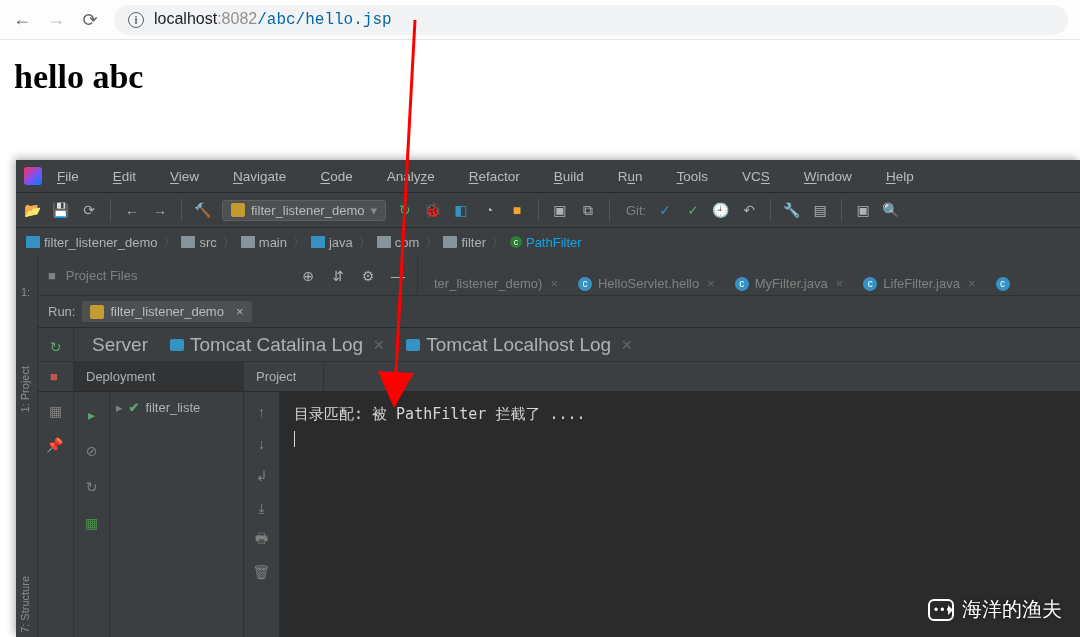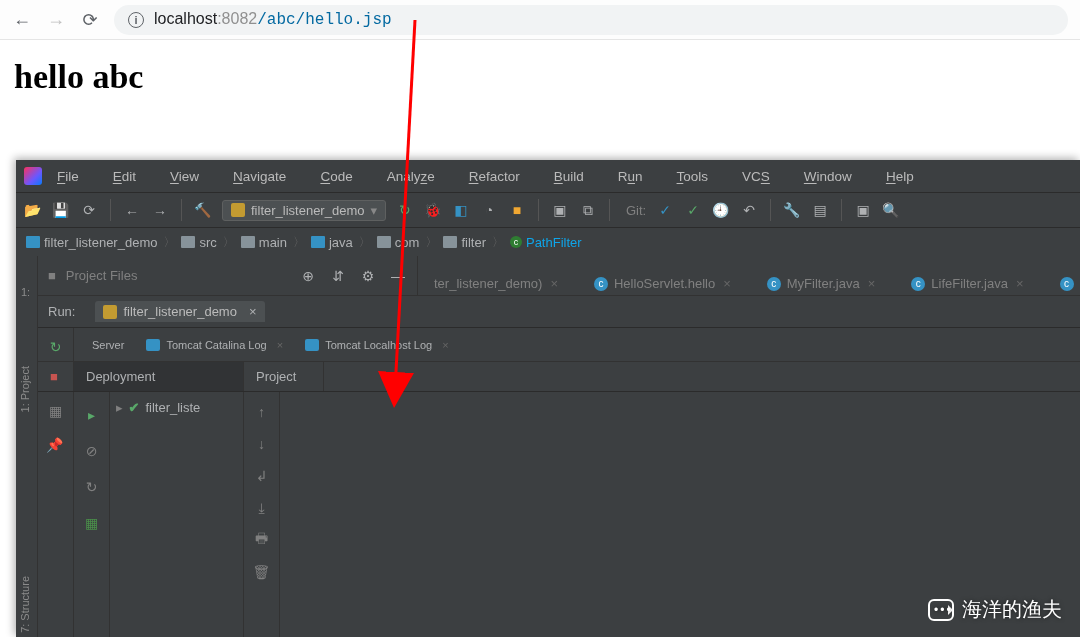--- a/index.html
+++ b/index.html
@@ -48,35 +48,35 @@
   .left-gutter{width:22px;background:#3c3f41;border-right:1px solid #323232;position:relative;}
   .gutter-text{position:absolute;left:3px;transform:rotate(-90deg) translateX(-100%);transform-origin:left top;font-size:11px;color:#8c8c8c;white-space:nowrap;}
   .g-project{top:110px;}
   .g-structure{top:320px;}
   .gutter-num{position:absolute;left:5px;font-size:11px;color:#8c8c8c;}
 
   .ide-main{flex:1;display:flex;flex-direction:column;min-width:0;}
   .editor-row{height:40px;display:flex;align-items:center;background:#3c3f41;border-bottom:1px solid #323232;}
   .proj-pane-head{width:380px;display:flex;align-items:center;padding:0 10px;gap:10px;border-right:1px solid #323232;height:100%;}
   .proj-icons{margin-left:auto;display:flex;gap:12px;}
-  .editor-tabs{flex:1;display:flex;gap:20px;padding:0 8px;overflow:hidden;margin-top:16px;}
+  .editor-tabs{flex:1;display:flex;gap:4px;padding:0 8px;overflow:hidden;margin-top:16px;}
   .ed-tab{display:flex;align-items:center;gap:6px;padding:4px 8px;color:#808080;font-size:13px;white-space:nowrap;}
   .ed-tab .c-icon{width:14px;height:14px;background:#3592c4;border-radius:50%;display:flex;align-items:center;justify-content:center;font-size:10px;color:#fff;}
   .ed-tab .close-x{color:#666;margin-left:2px;}
 
-  .run-header{height:32px;display:flex;align-items:center;background:#3c3f41;border-bottom:1px solid #2b2b2b;padding:0 10px;gap:20px;}
+  .run-header{height:32px;display:flex;align-items:center;background:#3c3f41;border-bottom:1px solid #2b2b2b;padding:0 10px;gap:7px;}
   .run-label{color:#afb1b3;}
   .run-config-tab{display:flex;align-items:center;gap:6px;background:#4c5052;padding:3px 8px;border-radius:3px 3px 0 0;font-size:13px;}
   .run-close{color:#afb1b3;margin-left:6px;}
 
   .log-tabs-row{display:flex;align-items:stretch;background:#3c3f41;border-bottom:1px solid #323232;height:34px;}
   .run-side{width:36px;display:flex;flex-direction:column;align-items:center;padding-top:6px;gap:0;border-right:1px solid #323232;}
   .side-btn{width:22px;height:26px;display:flex;align-items:center;justify-content:center;cursor:pointer;font-size:14px;}
   .log-tabs{display:flex;align-items:center;gap:2px;padding:0 8px;}
-  .log-tab{display:flex;align-items:center;gap:6px;padding:6px 10px;font-size:11px;color:#afb1b3;}
+  .log-tab{display:flex;align-items:center;gap:6px;padding:6px 10px;font-size:19px;color:#afb1b3;}
   .log-icon{width:14px;height:12px;background:#3592c4;border-radius:2px;}
   .log-close{color:#666;margin-left:4px;}
 
   .dep-row{display:flex;align-items:stretch;height:30px;background:#3c3f41;border-bottom:1px solid #2b2b2b;}
   .dep-block{border-right:1px solid #323232;display:flex;align-items:center;padding:0 12px;font-size:13px;color:#afb1b3;}
   .dep-side{width:36px;}
   .dep-deploy{width:170px;background:#313335;}
   .dep-output{flex:0 0 auto;width:80px;}
 
   .console-row{flex:1;display:flex;min-height:0;}
@@ -313,20 +313,24 @@
           </div>
         </div>
         <div class="console-gutter">
           <div class="cg-btn">↑</div>
           <div class="cg-btn">↓</div>
           <div class="cg-btn">↲</div>
           <div class="cg-btn">⤓</div>
           <div class="cg-btn">🖶</div>
           <div class="cg-btn">🗑</div>
         </div>
+        <div class="console">
+          <div>目录匹配: 被 PathFilter 拦截了 ....</div>
+          <div><span class="cursor"></span></div>
+        </div>
       </div>
     </div>
   </div>
 </div>
 
 <svg class="arrow-svg" width="1080" height="637">
   <defs>
     <marker id="ah" markerWidth="12" markerHeight="12" refX="6" refY="6" orient="auto">
       <path d="M0,0 L12,6 L0,12 Z" fill="#ff0000"></path>
     </marker>

